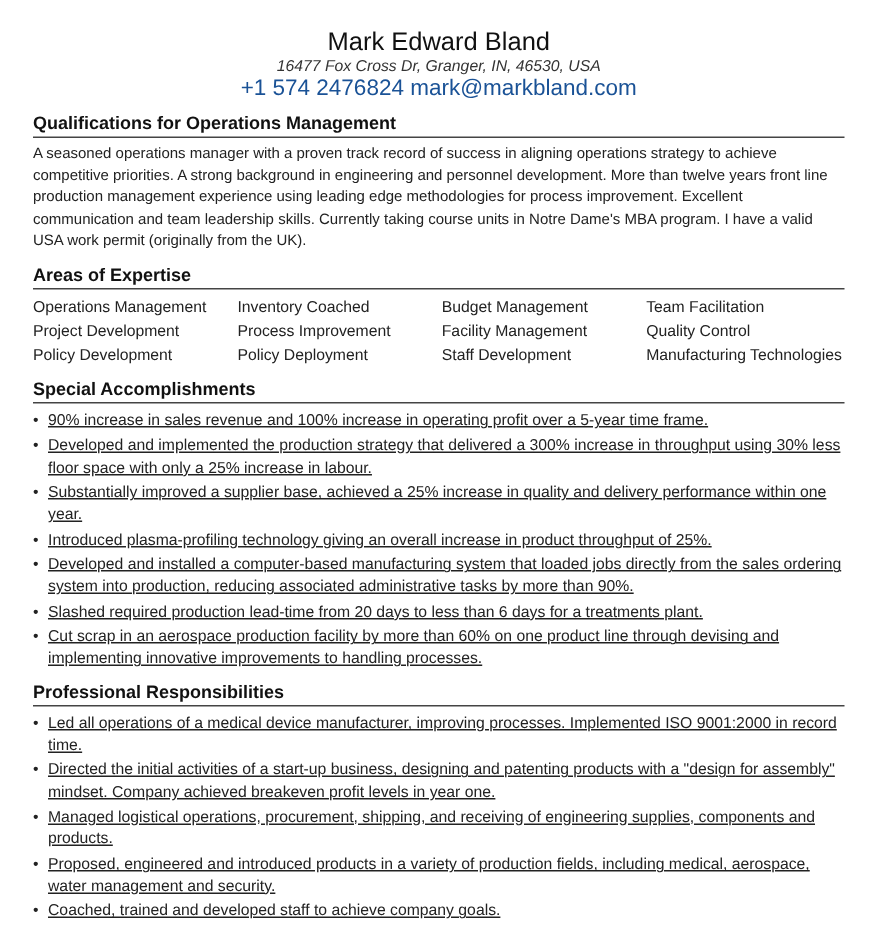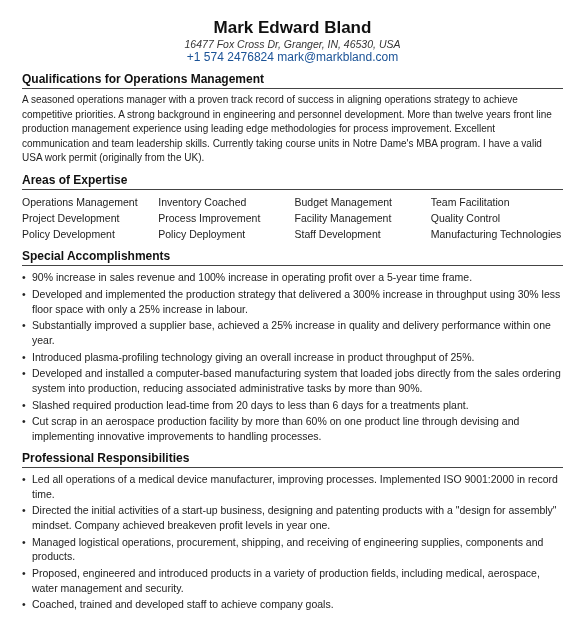--- a/index.html
+++ b/index.html
@@ -11,30 +11,30 @@
       width: 585px;
       min-height: 620px;
       padding: 18px 22px 18px 22px;
     }
     .header {
       text-align: center;
       margin-bottom: 8px;
     }
     .header-name {
       font-size: 17px;
-      font-weight: bold;
+      font-weight: normal;
       color: #111;
     }
     .header-address {
       font-size: 10.5px;
       color: #333;
       font-style: italic;
     }
     .header-contact {
-      font-size: 12px;
+      font-size: 15px;
       color: #1a5296;
     }
     .section {
       margin-bottom: 7px;
     }
     .section-title {
       font-size: 12px;
       font-weight: bold;
       color: #111;
       border-bottom: 1.5px solid #444;
@@ -53,20 +53,21 @@
       font-size: 10.5px;
       line-height: 1.55;
     }
     .expertise-col {
       display: flex;
       flex-direction: column;
     }
     .bullet-list {
       list-style: none;
       padding: 0;
+      text-decoration: underline;
     }
     .bullet-list li {
       padding-left: 10px;
       position: relative;
       margin-bottom: 2px;
       font-size: 10.5px;
       line-height: 1.4;
     }
     .bullet-list li::before {
       content: "•";

